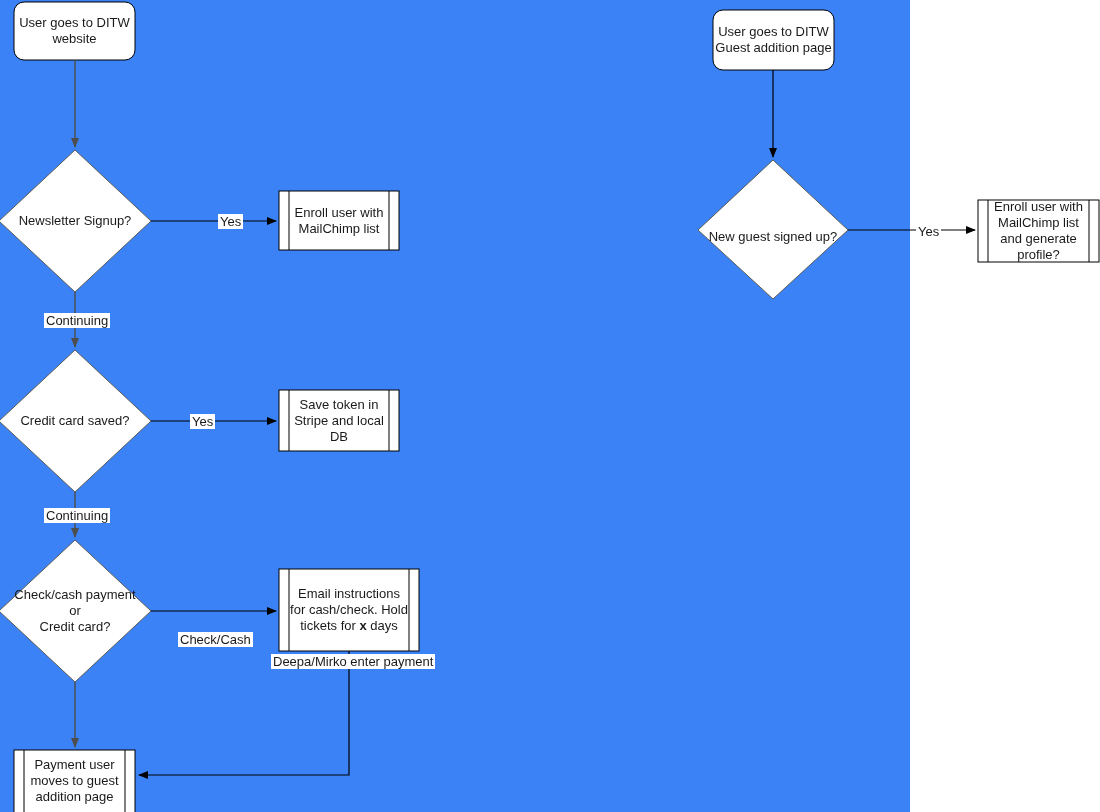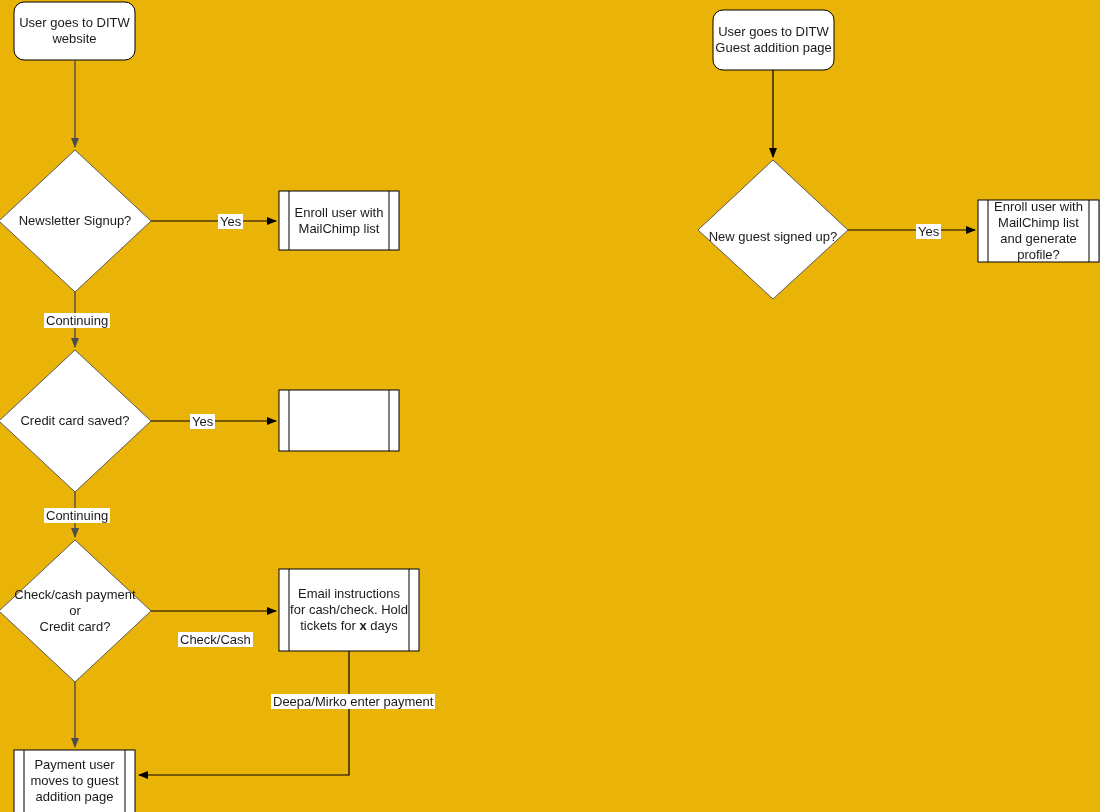--- a/index.html
+++ b/index.html
@@ -9,23 +9,23 @@
     background: #ffffff;
   }
   body {
     font-family: "Liberation Sans", sans-serif;
     width: 1100px;
     height: 812px;
     overflow: hidden;
   }
   #canvas {
     position: relative;
-    width: 1100px;
+    width: 910px;
     height: 812px;
-    background: #eab308;
+    background: #3b82f6;
   }
   svg.flow {
     position: absolute;
     top: 0;
     left: 0;
     width: 1100px;
     height: 812px;
   }
   
   .shape-stroke {
@@ -151,20 +151,23 @@
   <div class="node-text center-box" style="left:14px; top:2px; width:121px; height:58px;">User goes to DITW
 website</div>
 
   <div class="node-text center-box" style="left:-10px; top:205px; width:170px; height:32px;">Newsletter Signup?</div>
 
   <div class="node-text center-box" style="left:289px; top:191px; width:100px; height:59px;">Enroll user with
 MailChimp list</div>
 
   <div class="node-text center-box" style="left:-5px; top:405px; width:160px; height:32px;">Credit card saved?</div>
 
+  <div class="node-text center-box" style="left:289px; top:390px; width:100px; height:61px;">Save token in
+Stripe and local
+DB</div>
 
   <div class="node-text center-box" style="left:-5px; top:584px; width:160px; height:54px;">Check/cash payment
 or
 Credit card?</div>
 
   <div class="node-text center-box" style="left:24px; top:750px; width:101px; height:62px;">Payment user
 moves to guest
 addition page</div>
 
   <div class="node-text center-box" style="left:287px; top:569px; width:124px; height:82px; flex-direction:column;">
@@ -186,17 +189,17 @@
   <div class="edge-label" style="left:218px; top:214px;">Yes</div>
 
   <div class="edge-label" style="left:44px; top:313px;">Continuing</div>
 
   <div class="edge-label" style="left:190px; top:414px;">Yes</div>
 
   <div class="edge-label" style="left:44px; top:508px;">Continuing</div>
 
   <div class="edge-label" style="left:178px; top:632px;">Check/Cash</div>
 
-  <div class="edge-label" style="left:271px; top:694px;">Deepa/Mirko enter payment</div>
+  <div class="edge-label" style="left:271px; top:654px;">Deepa/Mirko enter payment</div>
 
   <div class="edge-label" style="left:916px; top:224px;">Yes</div>
 
 </div>
 
 </body></html>

